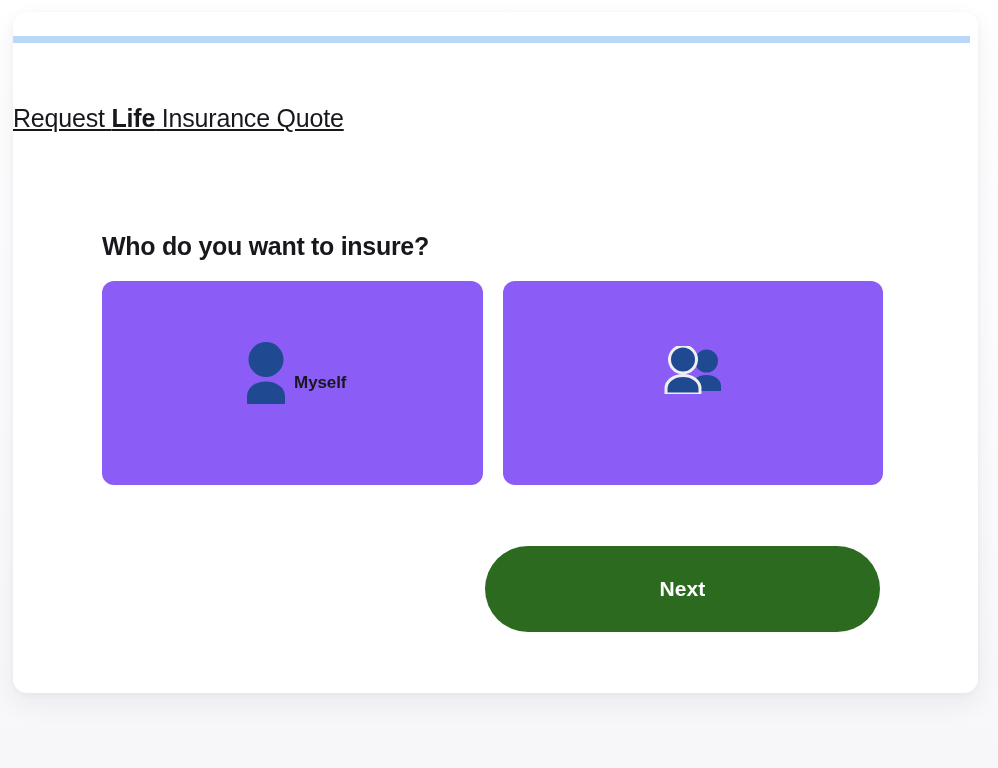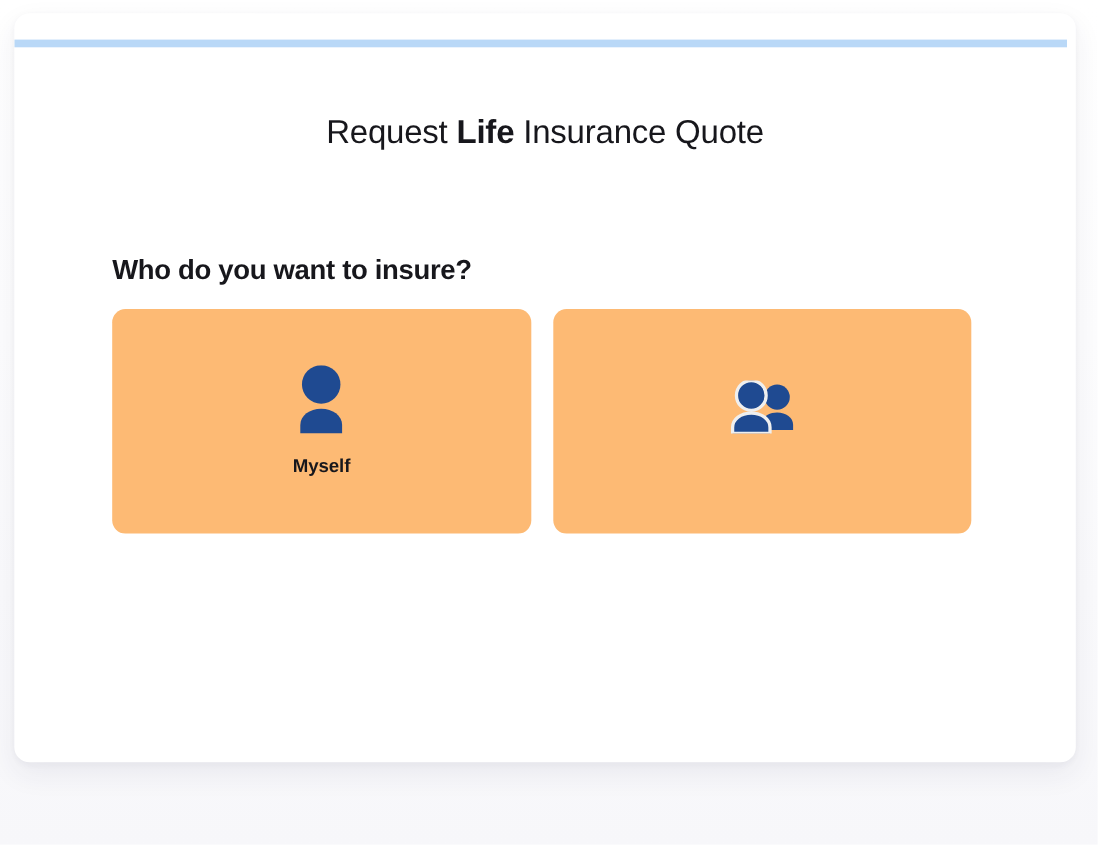--- a/index.html
+++ b/index.html
@@ -45,26 +45,27 @@
     width: 957px;
     height: 7px;
     background: #b9d8f7;
   }
 
   #panel-title {
     position: absolute;
     left: 0;
     top: 92px;
     width: 100%;
-    text-align: center;
-    font-size: 30px;
+    text-align: left;
+    font-size: 25px;
     font-weight: 400;
     color: #17171c;
     letter-spacing: -0.2px;
     white-space: nowrap;
+    text-decoration: underline;
   }
   #panel-title .em { font-weight: 700; }
 
   #question-label {
     position: absolute;
     left: 89px;
     top: 220px;
     font-size: 25px;
     font-weight: 700;
     color: #17171c;
@@ -77,24 +78,24 @@
     left: 89px;
     top: 269px;
     width: 781px;
     display: flex;
     gap: 20px;
   }
 
   .option-card {
     flex: 1 1 0;
     height: 204px;
-    background: #fdba74;
+    background: #8b5cf6;
     border-radius: 12px;
     display: flex;
-    flex-direction: column;
+    flex-direction: row;
     align-items: center;
     justify-content: center;
     cursor: pointer;
     border: none;
     padding: 0;
     font-family: inherit;
   }
 
   .option-icon {
     display: block;
@@ -160,14 +161,15 @@
           <circle cx="44.5" cy="15" r="11.5" fill="#1f4a91"></circle>
           <path d="M44.5 29c-8 0-14.5 4.6-14.5 11.1V45h29v-4.9C59 33.6 52.5 29 44.5 29z" fill="#1f4a91"></path>
           <circle cx="21" cy="13.5" r="13.5" fill="#1f4a91" stroke="#efefef" stroke-width="3"></circle>
           <path d="M21 29.5C11.6 29.5 4 35 4 42.6V48h34v-5.4C38 35 30.4 29.5 21 29.5z" fill="#1f4a91" stroke="#efefef" stroke-width="3"></path>
         </svg>
       </span>
     </button>
 
   </div>
 
+  <button id="next-button">Next</button>
 
 </div>
 
 </body></html>

